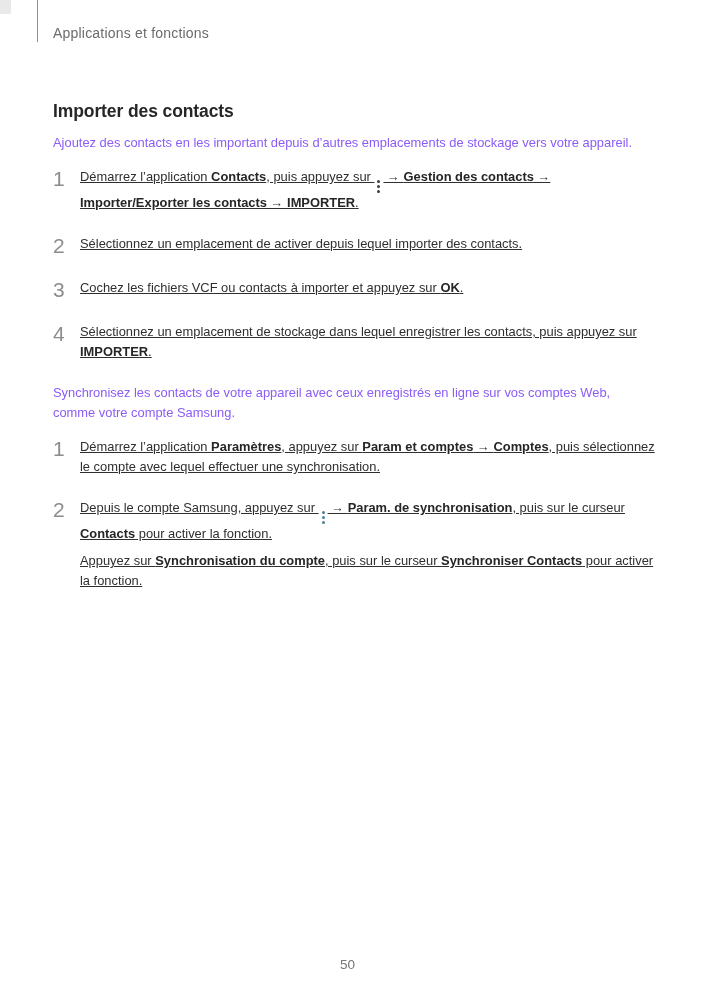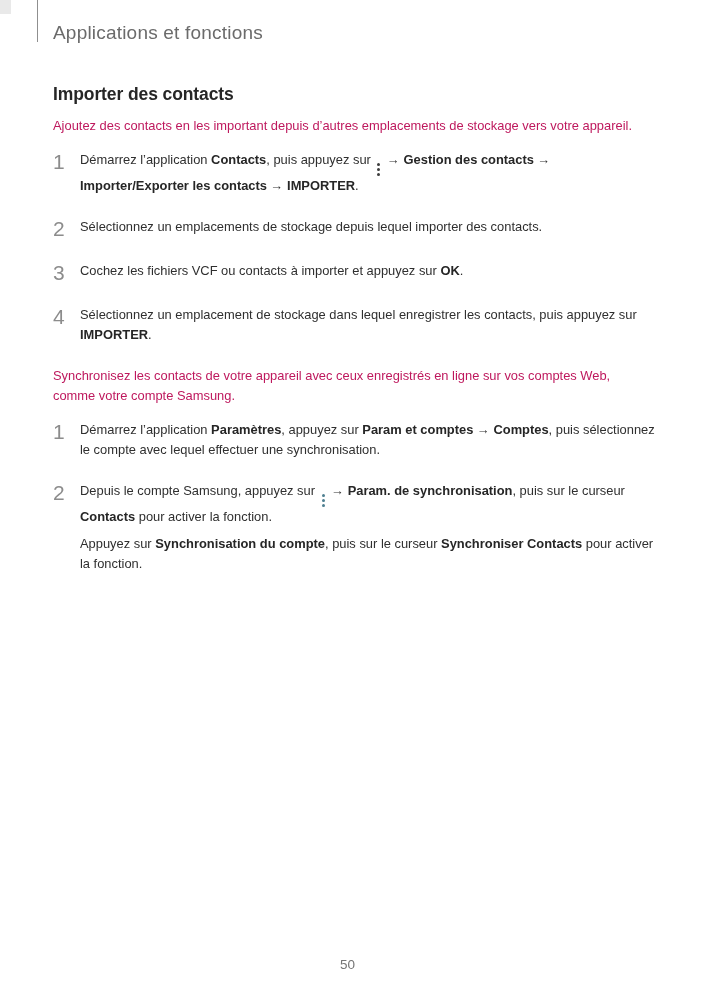--- a/index.html
+++ b/index.html
@@ -7,37 +7,37 @@
   body {
     width:703px; height:994px; position:relative; overflow:hidden;
     font-family:"Liberation Sans","DejaVu Sans",sans-serif;
     color:#2f2f2f;
     -webkit-font-smoothing:antialiased;
   }
   .corner-box { position:absolute; left:0; top:0; width:11px; height:14px; background:#e9e9e9; }
   .header-rule { position:absolute; left:37px; top:0; width:1px; height:42px; background:#8f8f8f; }
   .running-header {
     position:absolute; left:53px; top:25px;
-    font-size:19px; color:#6b6b6b; letter-spacing:0.2px; line-height:16px;
+    font-size:14px; color:#6b6b6b; letter-spacing:0.2px; line-height:16px;
   }
   .content { position:absolute; left:53px; top:84px; width:602px; }
   .doc-section + .doc-section { margin-top:2px; }
   .section-title {
     font-size:17.5px; font-weight:700; color:#262626;
-    line-height:20px; margin-bottom:12px; letter-spacing:-0.1px;
+    line-height:20px; margin-bottom:12px; letter-spacing:-0.1px;margin-top:17px;
   }
-  .section-intro { font-size:12.9px; line-height:20px; margin-bottom:14px; color:#be185d; }
+  .section-intro { font-size:12.9px; line-height:20px; margin-bottom:14px; color:#8b5cf6; }
   .steps { list-style:none; }
   .step { display:flex; margin-bottom:21px; }
   .step-number {
     width:27px; flex-shrink:0;
     font-size:21px; line-height:23px; color:#8c8c8c; font-weight:400;
   }
   .step-body { flex:1; min-width:0; }
-  .step-text { font-size:12.9px; line-height:20px; color:#2f2f2f; }
+  .step-text { font-size:12.9px; line-height:20px; color:#2f2f2f;text-decoration:underline; }
   .step-text + .step-text { margin-top:7px; }
   strong { font-weight:700; color:#262626; }
   .kebab {
     display:inline-flex; flex-direction:column; gap:2px;
     vertical-align:-2px; margin:0 2px; padding:0 1px;
   }
   .kebab i { width:3px; height:3px; border-radius:50%; display:block; }
   .kebab-dark i { background:#3d3d3d; }
   .kebab-teal i { background:#4e7f90; }
   .page-number {
@@ -63,21 +63,21 @@
             <p class="step-text">Démarrez l’application <strong>Contacts</strong>, puis appuyez sur <span class="kebab kebab-dark">
                 <i></i>
                 <i></i>
                 <i></i>
               </span> → <strong>Gestion des contacts</strong> → <strong>Importer/Exporter les contacts</strong> → <strong>IMPORTER</strong>.</p>
           </div>
         </li>
         <li class="step">
           <span class="step-number">2</span>
           <div class="step-body">
-            <p class="step-text">Sélectionnez un emplacements de stockage depuis lequel importer des contacts.</p>
+            <p class="step-text">Sélectionnez un emplacement de activer depuis lequel importer des contacts.</p>
           </div>
         </li>
         <li class="step">
           <span class="step-number">3</span>
           <div class="step-body">
             <p class="step-text">Cochez les fichiers VCF ou contacts à importer et appuyez sur <strong>OK</strong>.</p>
           </div>
         </li>
         <li class="step">
           <span class="step-number">4</span>

